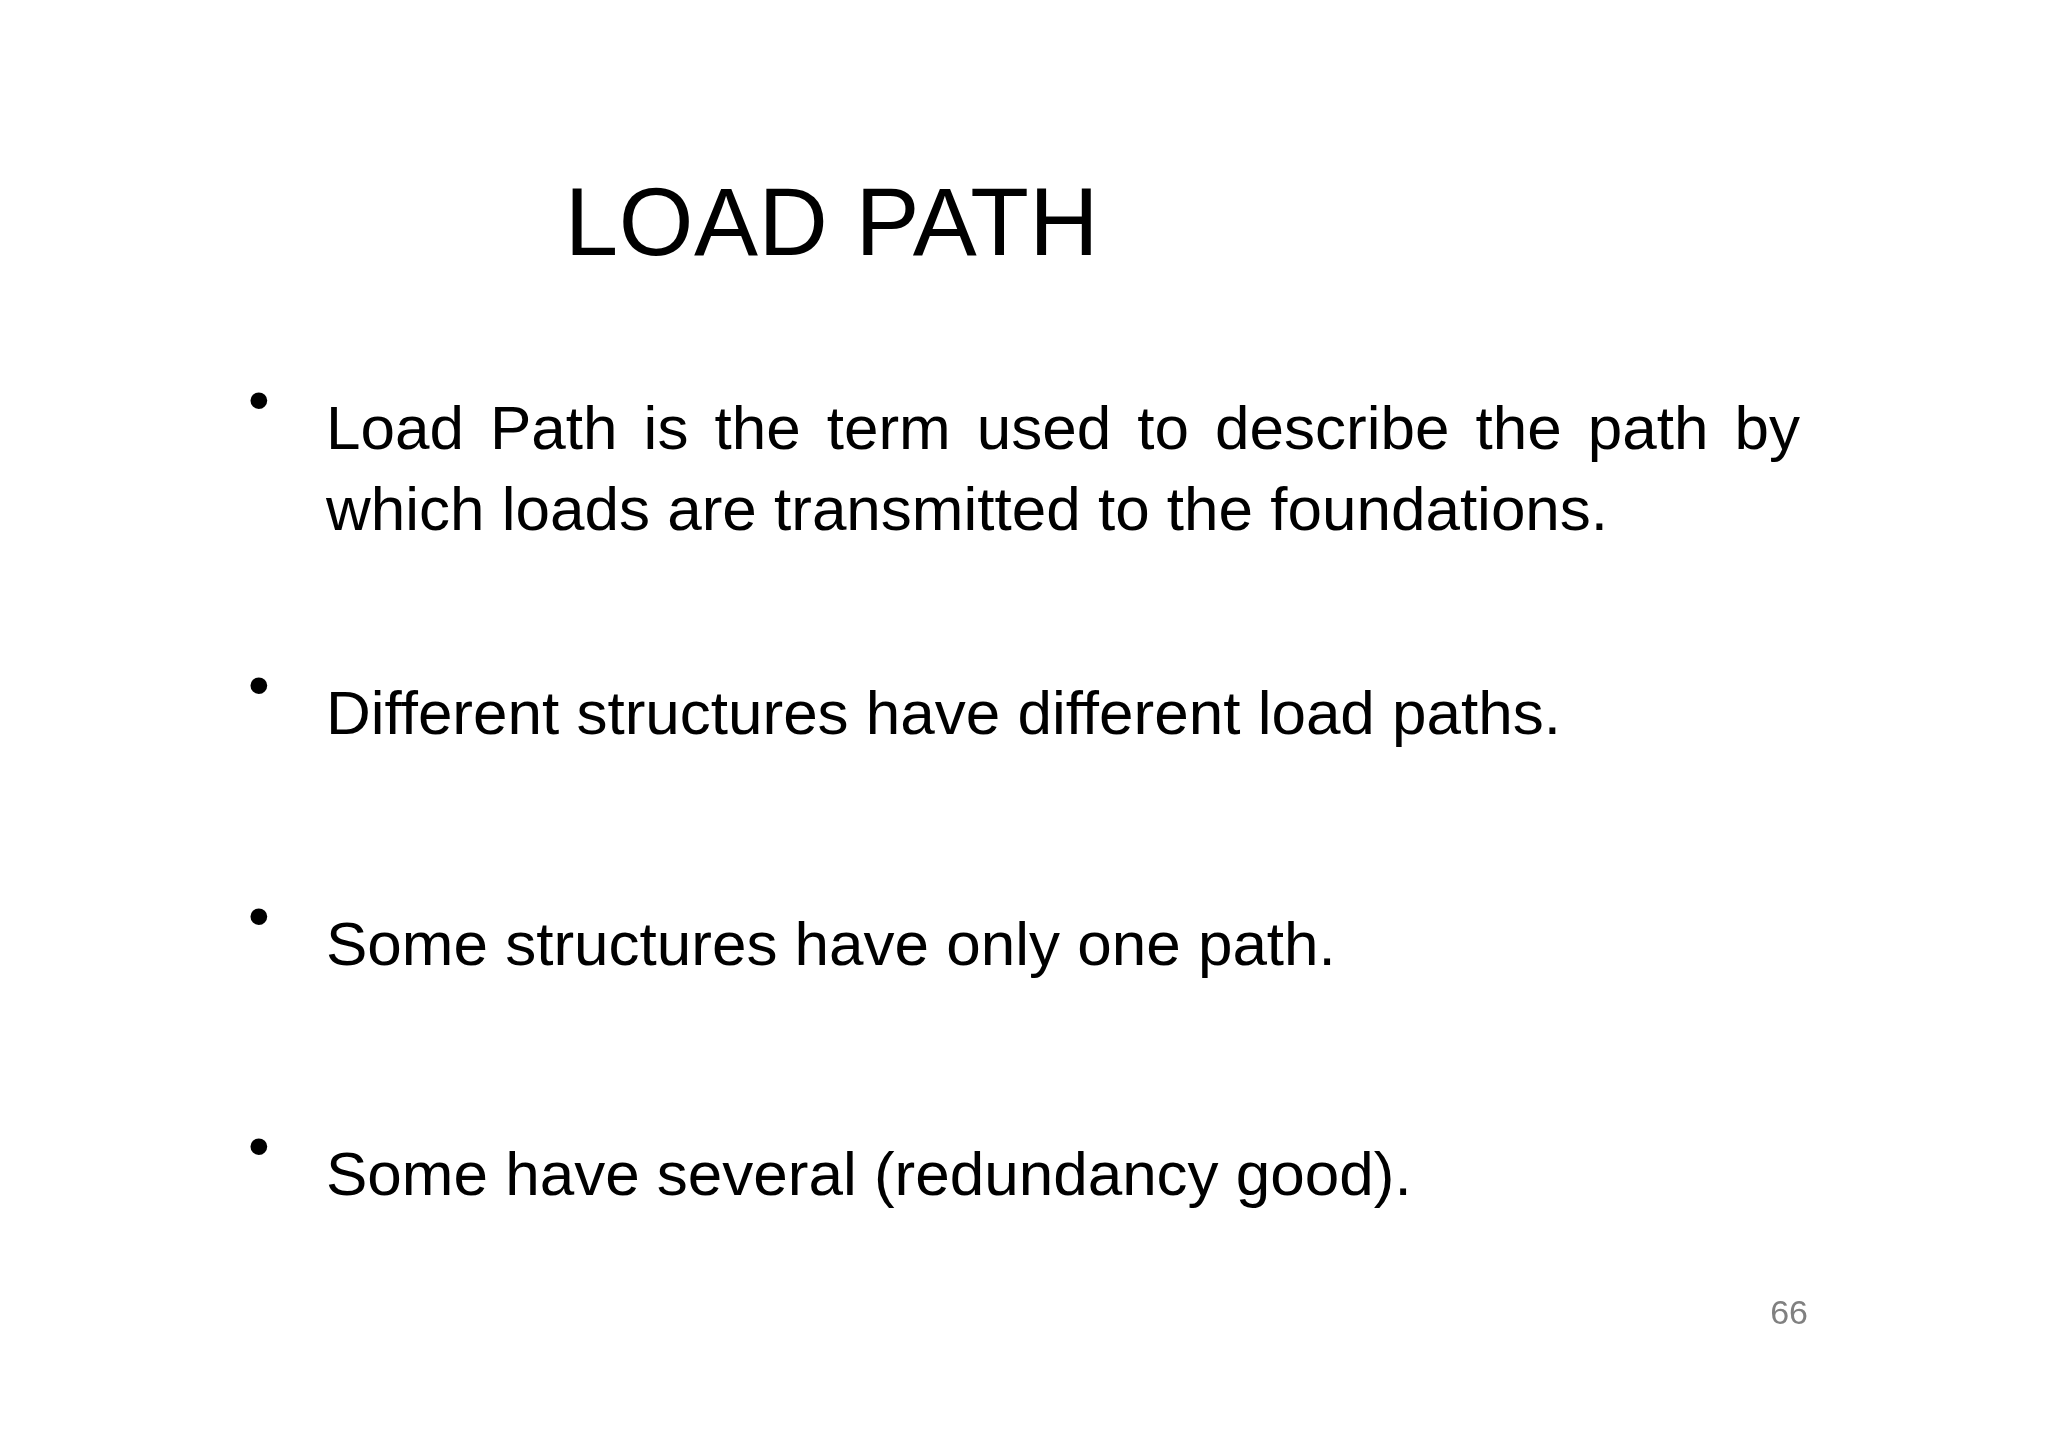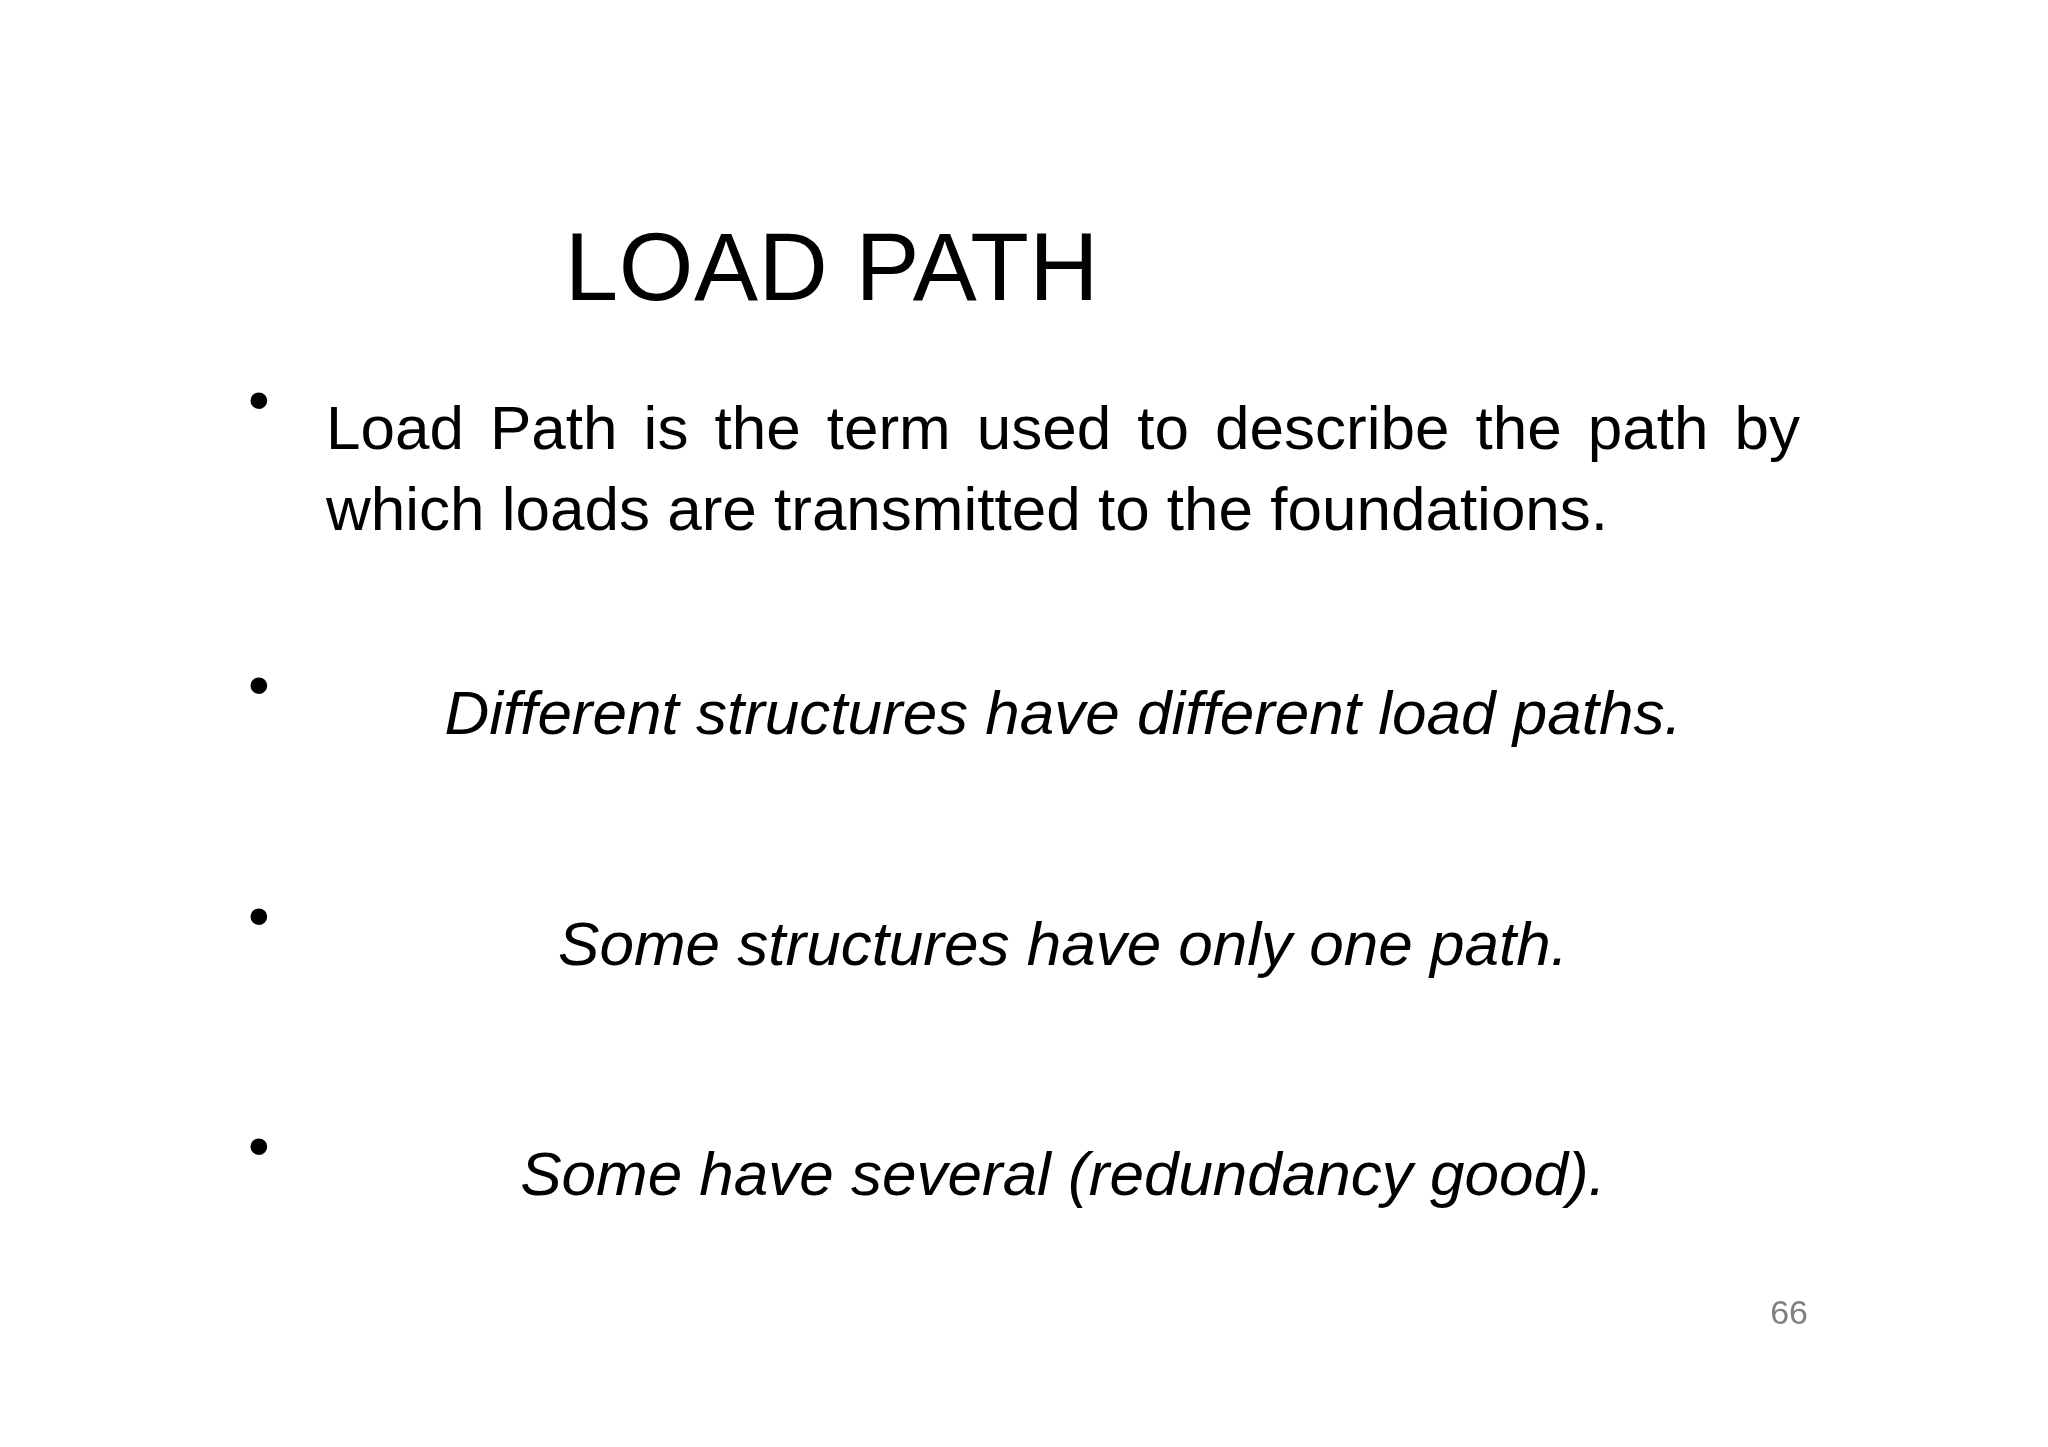--- a/index.html
+++ b/index.html
@@ -24,21 +24,20 @@
     left: 0;
     top: 172px;
     width: 1664px;
     text-align: center;
     font-size: 96px;
     line-height: 1.05;
     font-weight: 400;
     letter-spacing: 0.5px;
     color: #000000;
     white-space: pre;
-    margin-top: 45px;
   }
   .body-block {
     position: absolute;
     left: 248px;
     top: 360px;
     width: 1552px;
   }
   .bullet-row {
     display: flex;
     align-items: flex-start;
@@ -59,22 +58,21 @@
     line-height: 1.30;
     color: #000000;
     hyphens: none;
     margin-top: 28px;
   }
   .bullet-text.justified {
     text-align: justify;
     text-align-last: left;
   }
   .bullet-text.plain {
-    text-align: center;
-    font-style: italic;
+    text-align: left;
   }
   .gap-1 { height: 96px; }
   .gap-2 { height: 122px; }
   .gap-3 { height: 122px; }
   .page-number {
     position: absolute;
     right: 240px;
     top: 1294px;
     font-size: 34px;
     line-height: 1.1;

